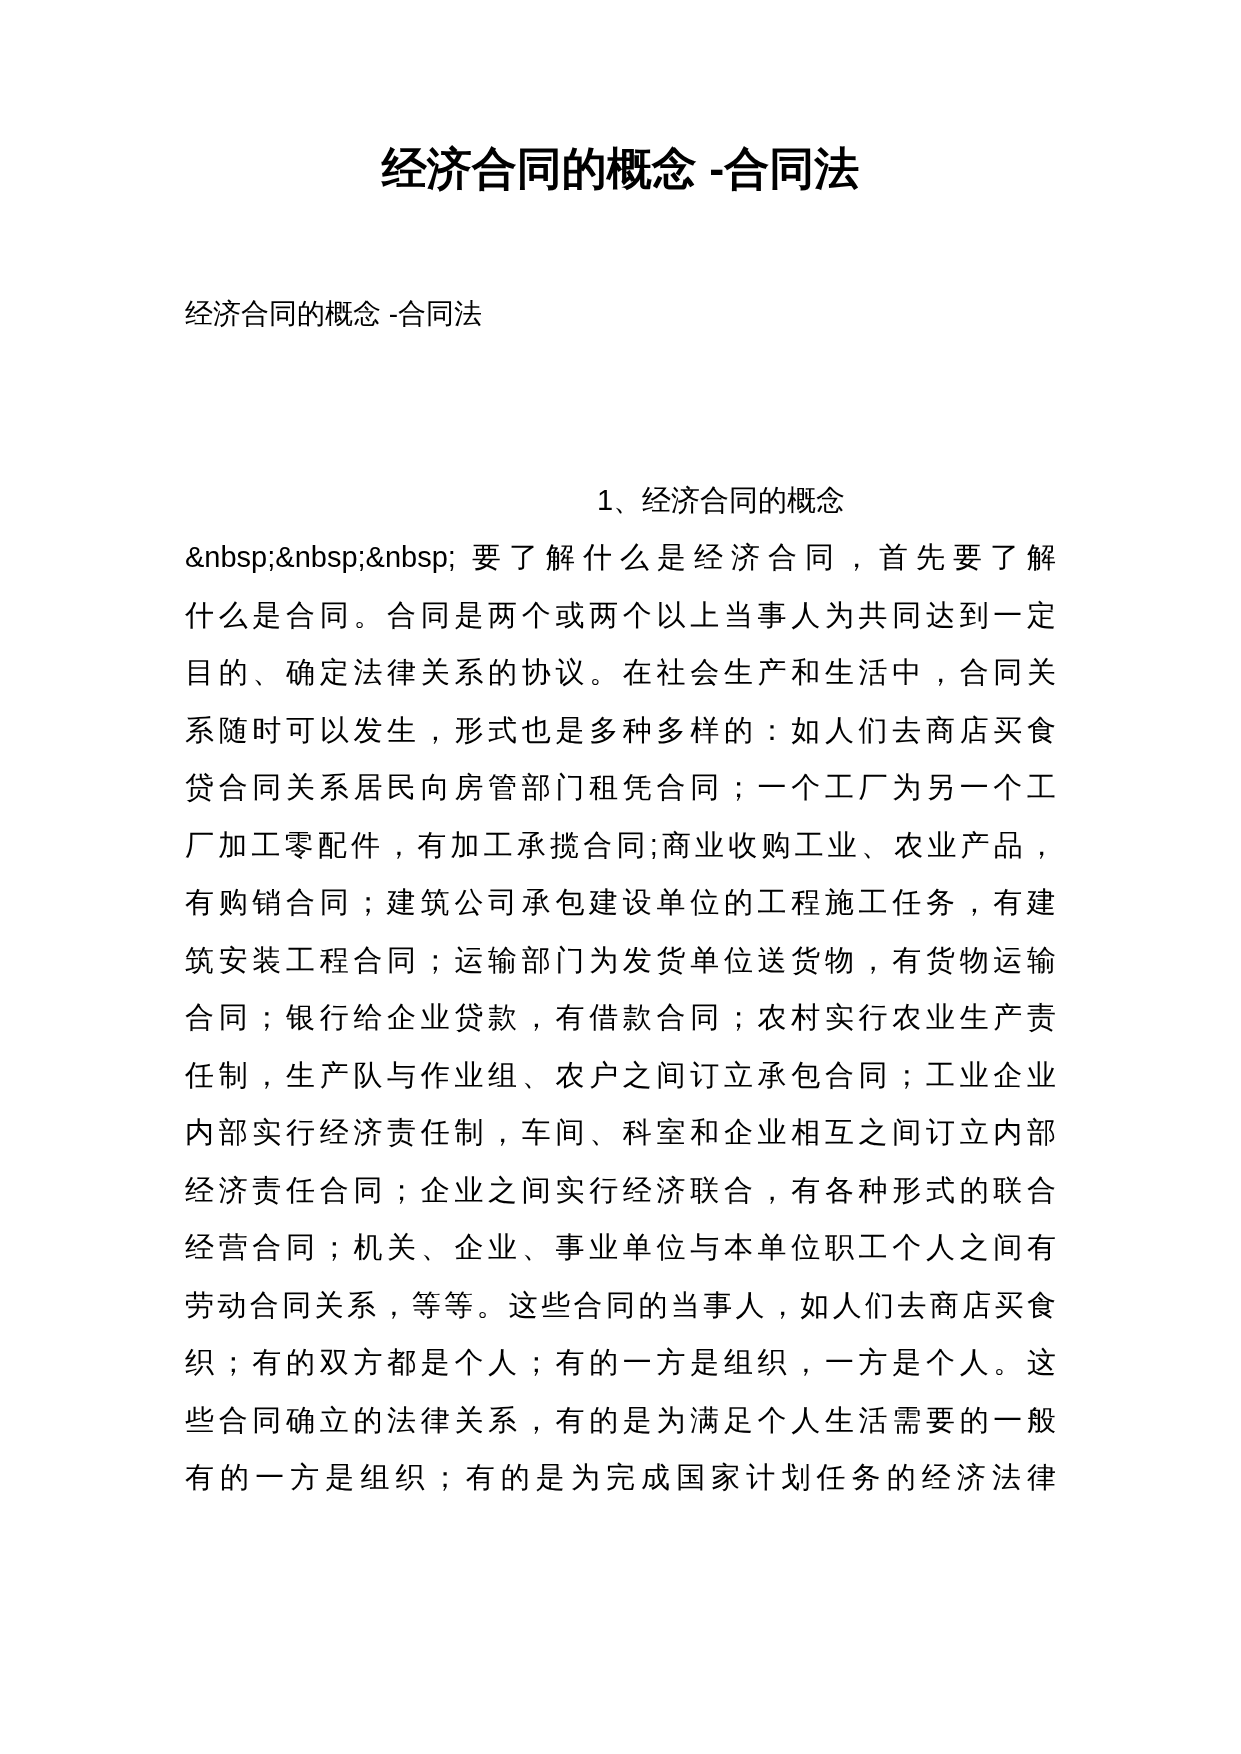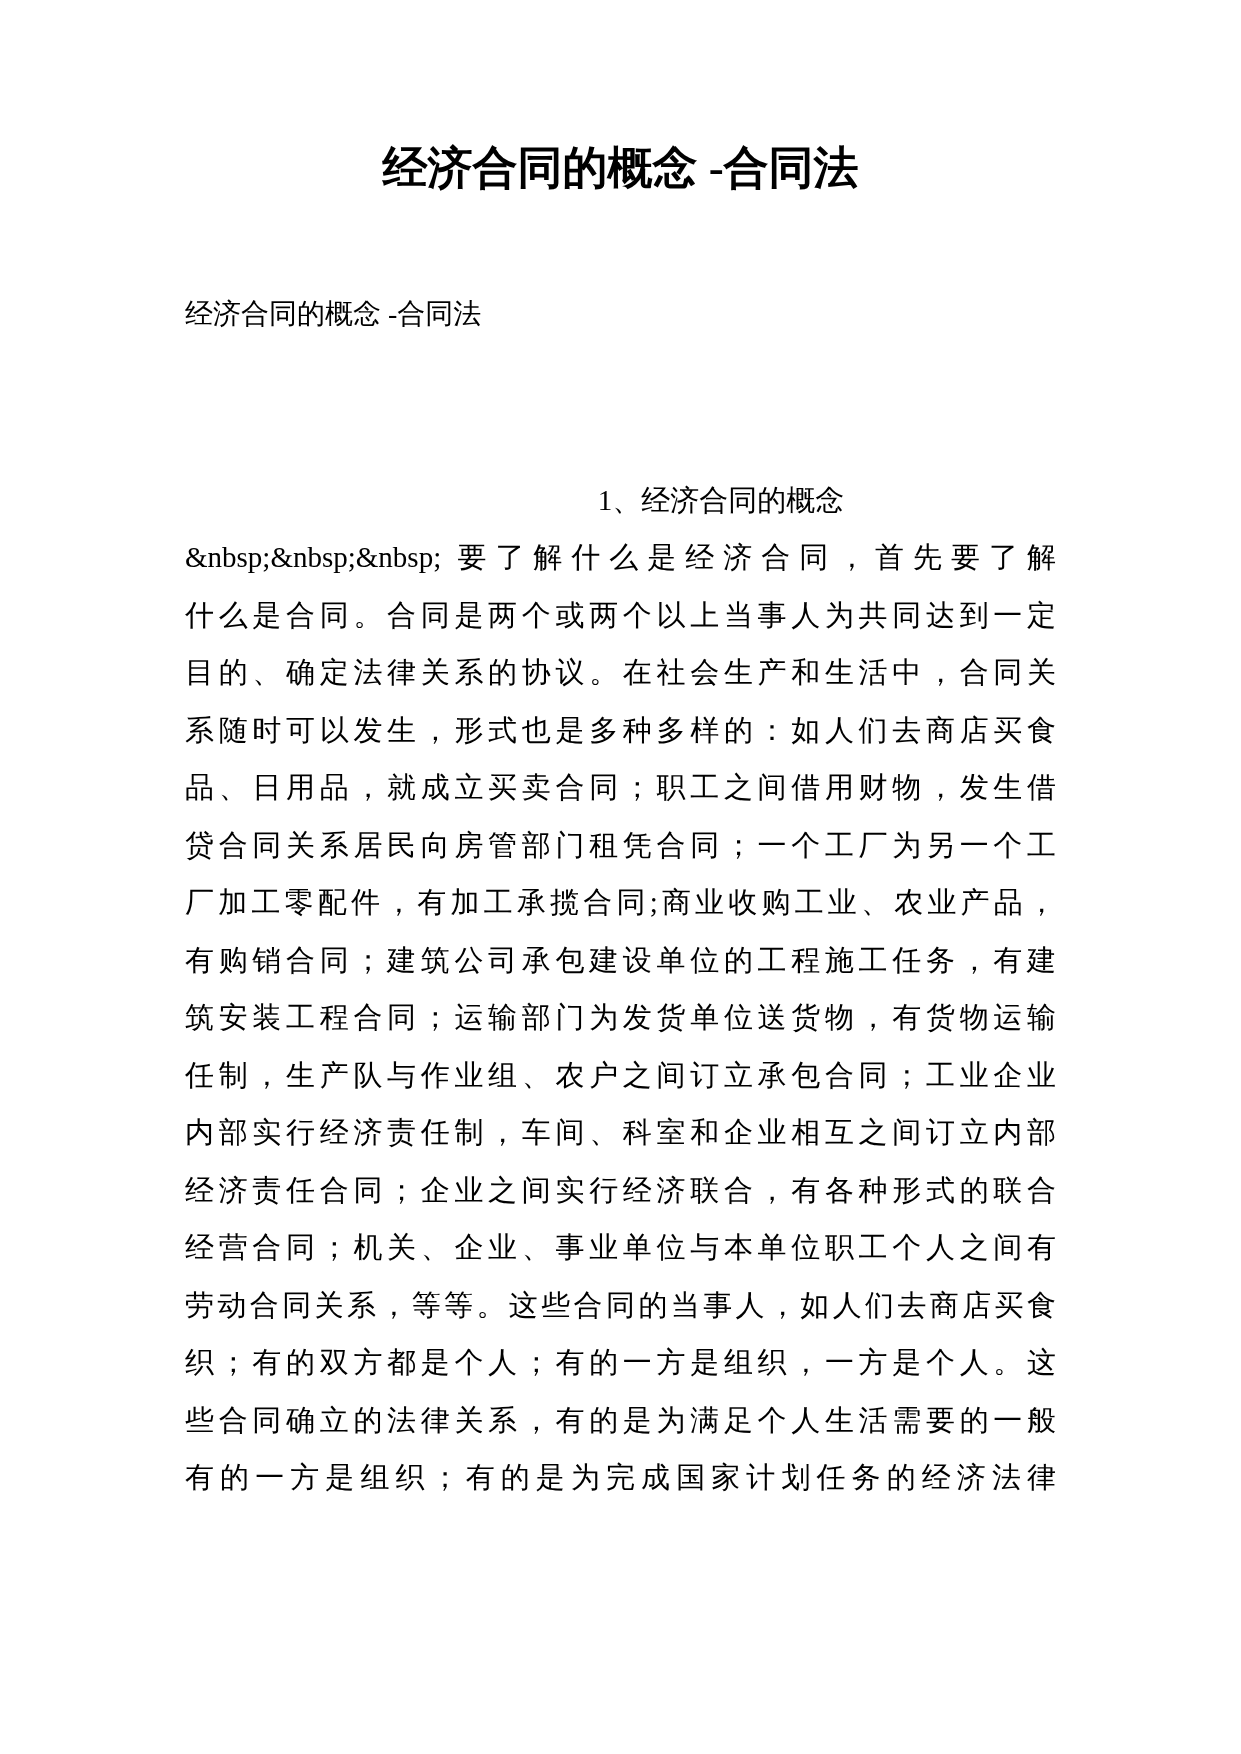--- a/index.html
+++ b/index.html
@@ -8,21 +8,21 @@
     background: #ffffff;
   }
   .page {
     position: relative;
     width: 1241px;
     height: 1754px;
     background: #ffffff;
     box-sizing: border-box;
     padding: 0 185px;
     overflow: hidden;
-    font-family: Liberation Serif, serif;
+    font-family: Liberation Sans, sans-serif;
     color: #000000;
   }
   .doc-title {
     margin: 0;
     padding-top: 144px;
     font-size: 45px;
     line-height: 1.1;
     font-weight: bold;
     text-align: center;
     white-space: nowrap;
@@ -58,25 +58,25 @@
 
   <p class="doc-subtitle">经济合同的概念 -合同法</p>
 
   <div class="content">
     <div class="section-line">1、经济合同的概念</div>
     <div id="body-lines">
         <div class="body-line">&amp;nbsp;&amp;nbsp;&amp;nbsp; 要了解什么是经济合同，首先要了解</div>
         <div class="body-line">什么是合同。合同是两个或两个以上当事人为共同达到一定</div>
         <div class="body-line">目的、确定法律关系的协议。在社会生产和生活中，合同关</div>
         <div class="body-line">系随时可以发生，形式也是多种多样的：如人们去商店买食</div>
-        <div class="body-line">品、日用品，就成立买卖合同；职工之间借用财物，发生借</div>
         <div class="body-line">贷合同关系居民向房管部门租凭合同；一个工厂为另一个工</div>
         <div class="body-line">厂加工零配件，有加工承揽合同;商业收购工业、农业产品，</div>
         <div class="body-line">有购销合同；建筑公司承包建设单位的工程施工任务，有建</div>
         <div class="body-line">筑安装工程合同；运输部门为发货单位送货物，有货物运输</div>
+        <div class="body-line">合同；银行给企业贷款，有借款合同；农村实行农业生产责</div>
         <div class="body-line">任制，生产队与作业组、农户之间订立承包合同；工业企业</div>
         <div class="body-line">内部实行经济责任制，车间、科室和企业相互之间订立内部</div>
         <div class="body-line">经济责任合同；企业之间实行经济联合，有各种形式的联合</div>
         <div class="body-line">经营合同；机关、企业、事业单位与本单位职工个人之间有</div>
         <div class="body-line">劳动合同关系，等等。这些合同的当事人，如人们去商店买食</div>
         <div class="body-line">织；有的双方都是个人；有的一方是组织，一方是个人。这</div>
         <div class="body-line">些合同确立的法律关系，有的是为满足个人生活需要的一般</div>
         <div class="body-line">有的一方是组织；有的是为完成国家计划任务的经济法律</div>
       </div>
   </div>

